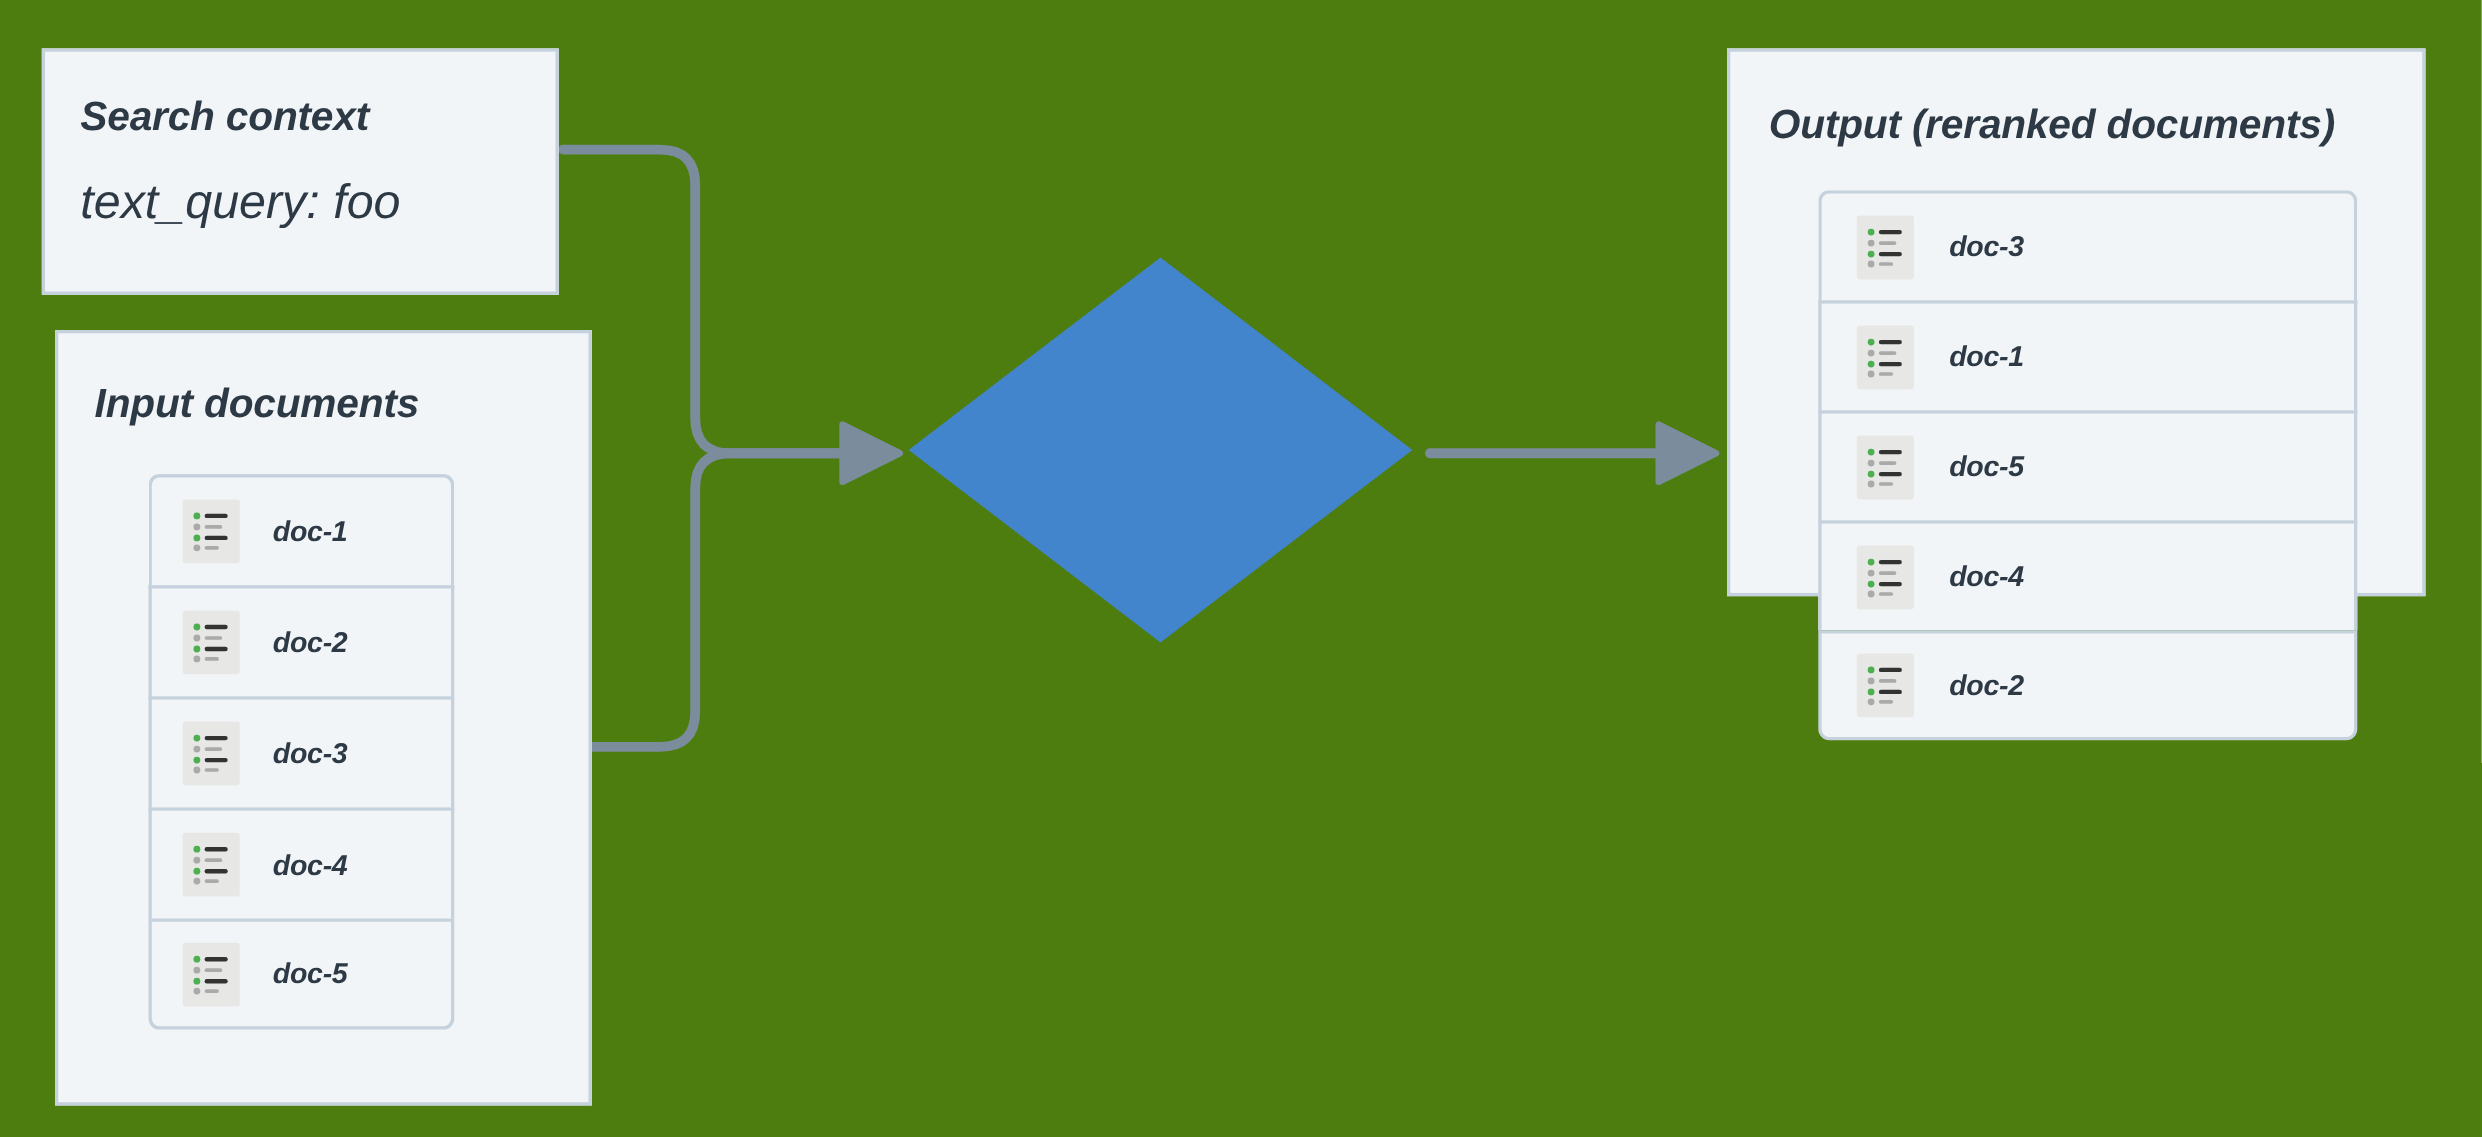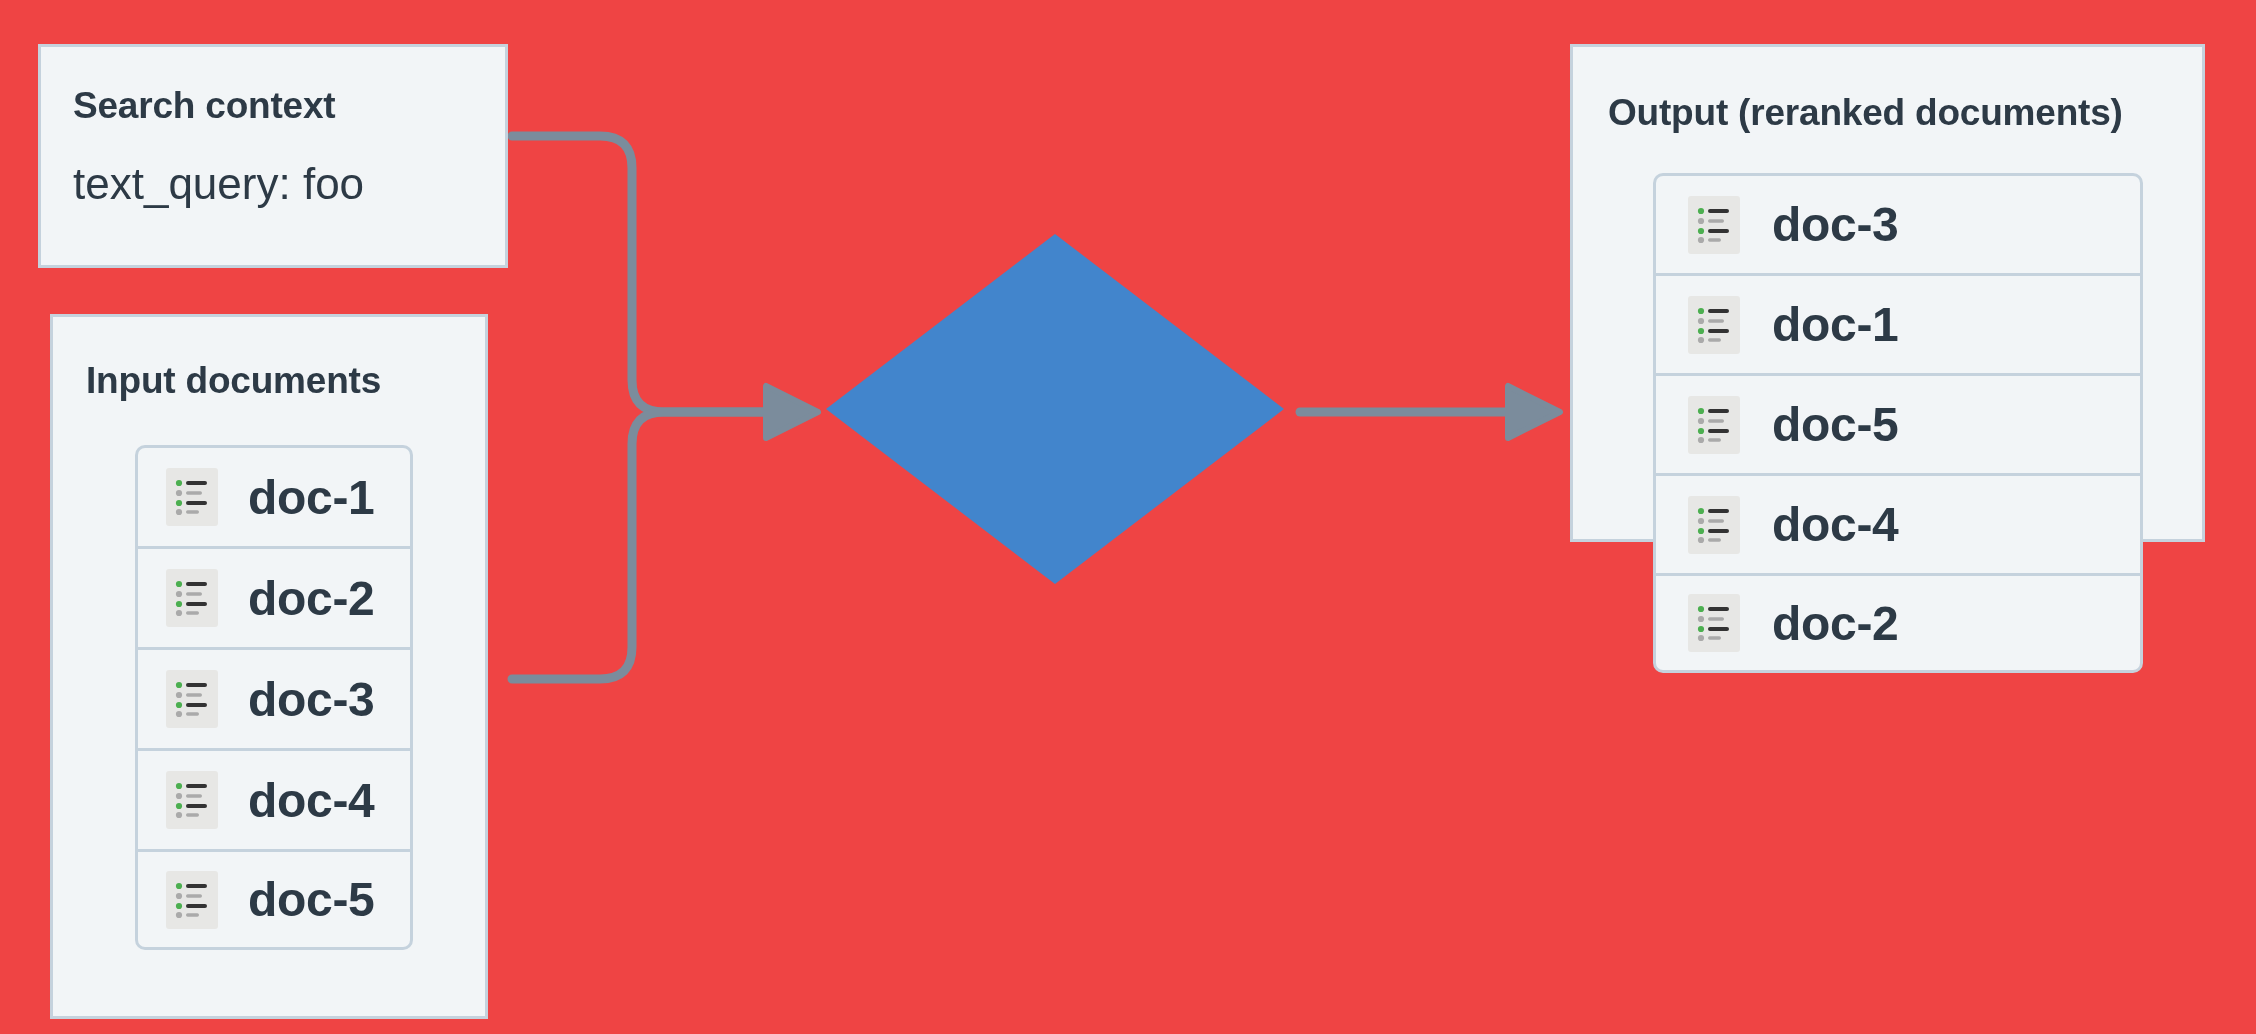--- a/index.html
+++ b/index.html
@@ -10,21 +10,22 @@
   body {
     font-family: "Liberation Sans", sans-serif;
     width: 2256px;
     height: 1034px;
     overflow: hidden;
   }
   #canvas {
     position: relative;
     width: 2256px;
     height: 1034px;
-    background: #ef4444;
+    background: #4d7c0f;
+    font-style: italic;
   }
 
   
   .panel {
     position: absolute;
     background: #f2f5f7;
     border: 3px solid #c5d2dd;
     box-sizing: border-box;
   }
 
@@ -52,22 +53,22 @@
     left: 32px;
     top: 112px;
     font-size: 44px;
     font-weight: normal;
     color: #2d3a46;
   }
 
   
   #input-documents-panel {
     left: 50px;
-    top: 314px;
-    width: 438px;
+    top: 300px;
+    width: 488px;
     height: 705px;
   }
   #input-documents-panel .panel-title {
     position: absolute;
     left: 33px;
     top: 43px;
     font-size: 37px;
   }
 
   .doc-list {
@@ -108,21 +109,21 @@
     background: #e7e7e5;
     border-radius: 3px;
     display: flex;
     align-items: center;
     justify-content: center;
   }
   .doc-icon svg { display: block; }
 
   .doc-label {
     margin-left: 30px;
-    font-size: 48px;
+    font-size: 26px;
     font-weight: bold;
     color: #2d3a46;
     letter-spacing: -0.3px;
   }
 
   
   #output-panel {
     left: 1570px;
     top: 44px;
     width: 635px;

